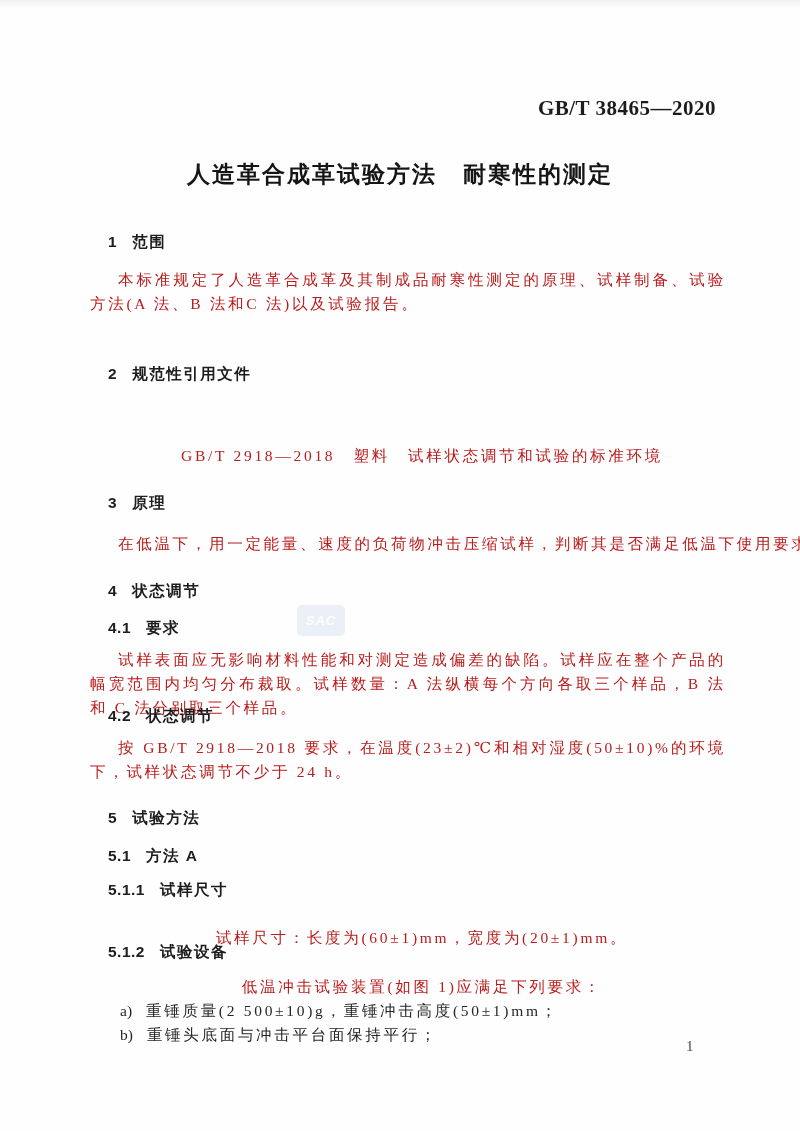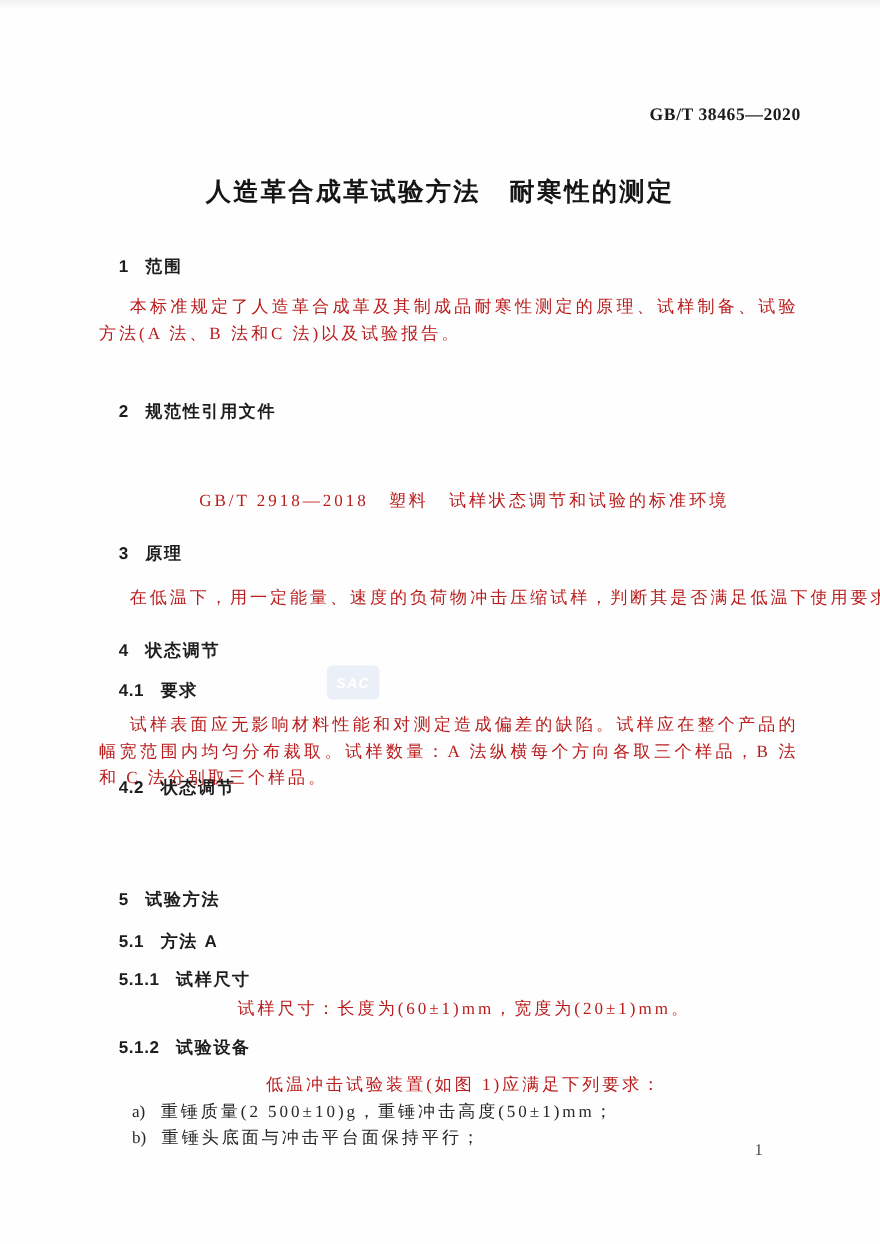--- a/index.html
+++ b/index.html
@@ -23,24 +23,24 @@
     top: 0; left: 0; right: 0;
     height: 8px;
     background: linear-gradient(#f0f0f0, rgba(255,255,255,0));
     pointer-events: none;
   }
 
   .abs { position: absolute; }
 
   .header-code {
     top: 96px;
-    right: 72px;
+    right: 84px;
     font-family: "Liberation Serif", "DejaVu Serif", serif;
     font-weight: bold;
-    font-size: 16px;
+    font-size: 21px;
     letter-spacing: 0.5px;
     color: #1c1c1c;
   }
 
   .doc-title {
     top: 159px;
     left: 0;
     width: 100%;
     text-align: center;
     font-family: "Liberation Sans", "DejaVu Sans", sans-serif;
@@ -147,33 +147,34 @@
   <div class="abs watermark">SAC</div>
 
   <div class="abs h-sec" style="top:618px">
     <span class="num">4.1</span><span>要求</span>
   </div>
   <div class="abs para" style="top:648px">试样表面应无影响材料性能和对测定造成偏差的缺陷。试样应在整个产品的幅宽范围内均匀分布裁取。试样数量：A 法纵横每个方向各取三个样品，B 法和 C 法分别取三个样品。</div>
 
   <div class="abs h-sec" style="top:706px">
     <span class="num">4.2</span><span>状态调节</span>
   </div>
+  <div class="abs para" style="top:736px">按 GB/T 2918—2018 要求，在温度(23±2)℃和相对湿度(50±10)%的环境下，试样状态调节不少于 24 h。</div>
 
   <div class="abs h-sec" style="top:808px">
     <span class="num">5</span><span>试验方法</span>
   </div>
 
   <div class="abs h-sec" style="top:846px">
     <span class="num">5.1</span><span>方法 A</span>
   </div>
 
   <div class="abs h-sec" style="top:880px">
     <span class="num">5.1.1</span><span>试样尺寸</span>
   </div>
-  <div class="abs para oneline" style="top:906px">试样尺寸：长度为(60±1)mm，宽度为(20±1)mm。</div>
+  <div class="abs para oneline" style="top:926px">试样尺寸：长度为(60±1)mm，宽度为(20±1)mm。</div>
 
   <div class="abs h-sec" style="top:942px">
     <span class="num">5.1.2</span><span>试验设备</span>
   </div>
   <div class="abs para oneline" style="top:975px">低温冲击试验装置(如图 1)应满足下列要求：</div>
 
   <div class="abs list-item" style="top:999px">
     <span class="label">a)</span><span>重锤质量(2 500±10)g，重锤冲击高度(50±1)mm；</span>
   </div>
   <div class="abs list-item" style="top:1023px">

